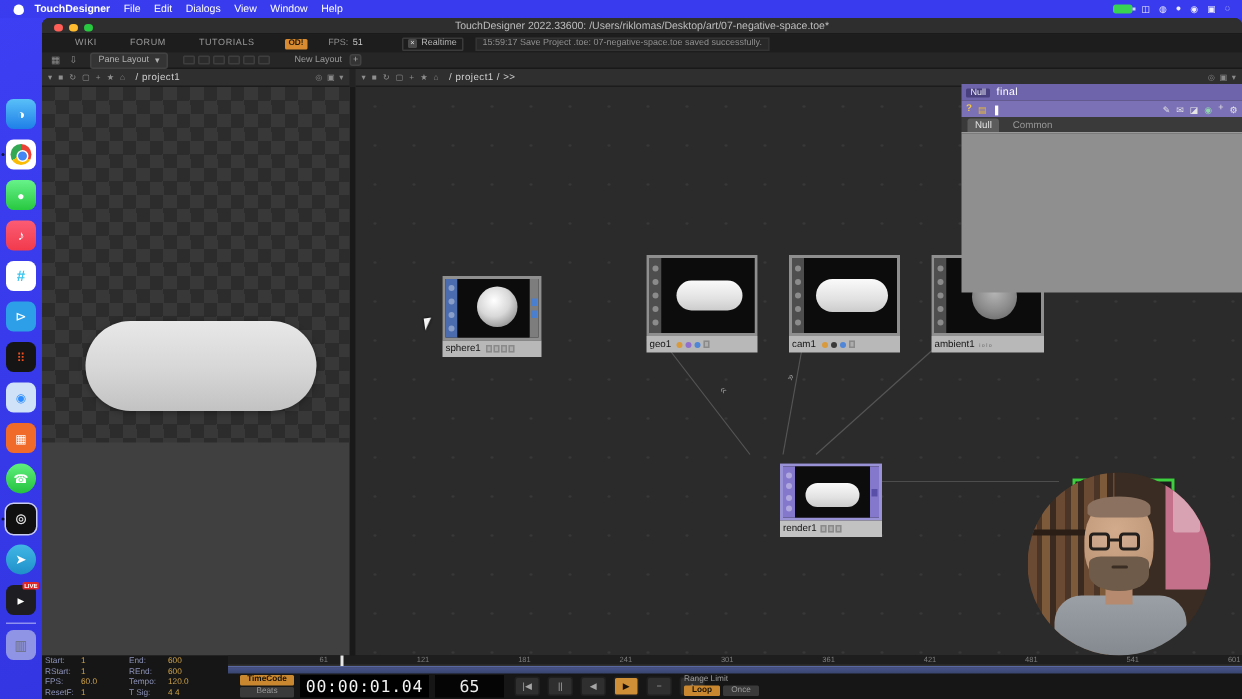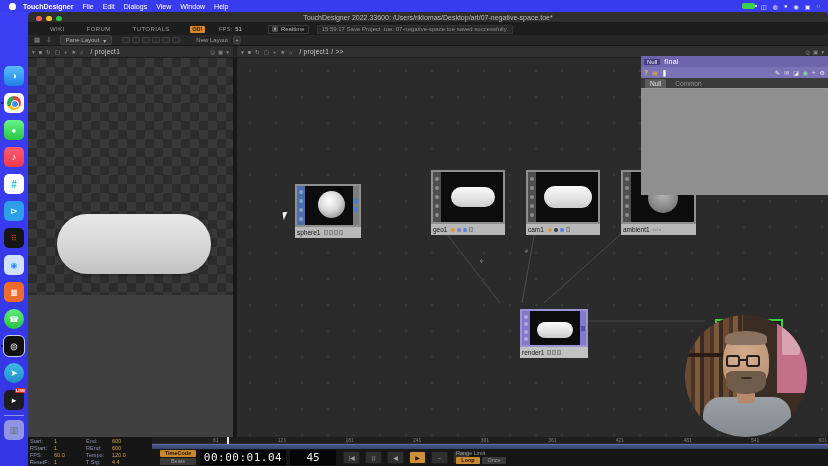--- a/index.html
+++ b/index.html
@@ -515,21 +515,21 @@
         <span class="tick">601</span>
       </div>
       <div class="playhead"></div>
       <div class="rangebar"></div>
 
       <div class="modebtns">
         <div class="modebtn mb-on">TimeCode</div>
         <div class="modebtn mb-off">Beats</div>
       </div>
       <div class="tcdisplay">00:00:01.04</div>
-      <div class="framebox">45</div>
+      <div class="framebox">65</div>
 
       <div class="transport">
         <div class="tbtn">|◀</div>
         <div class="tbtn">||</div>
         <div class="tbtn">◀</div>
         <div class="tbtn tbtn-play">▶</div>
         <div class="tbtn">−</div>
         <div class="tbtn">+</div>
       </div>
 

